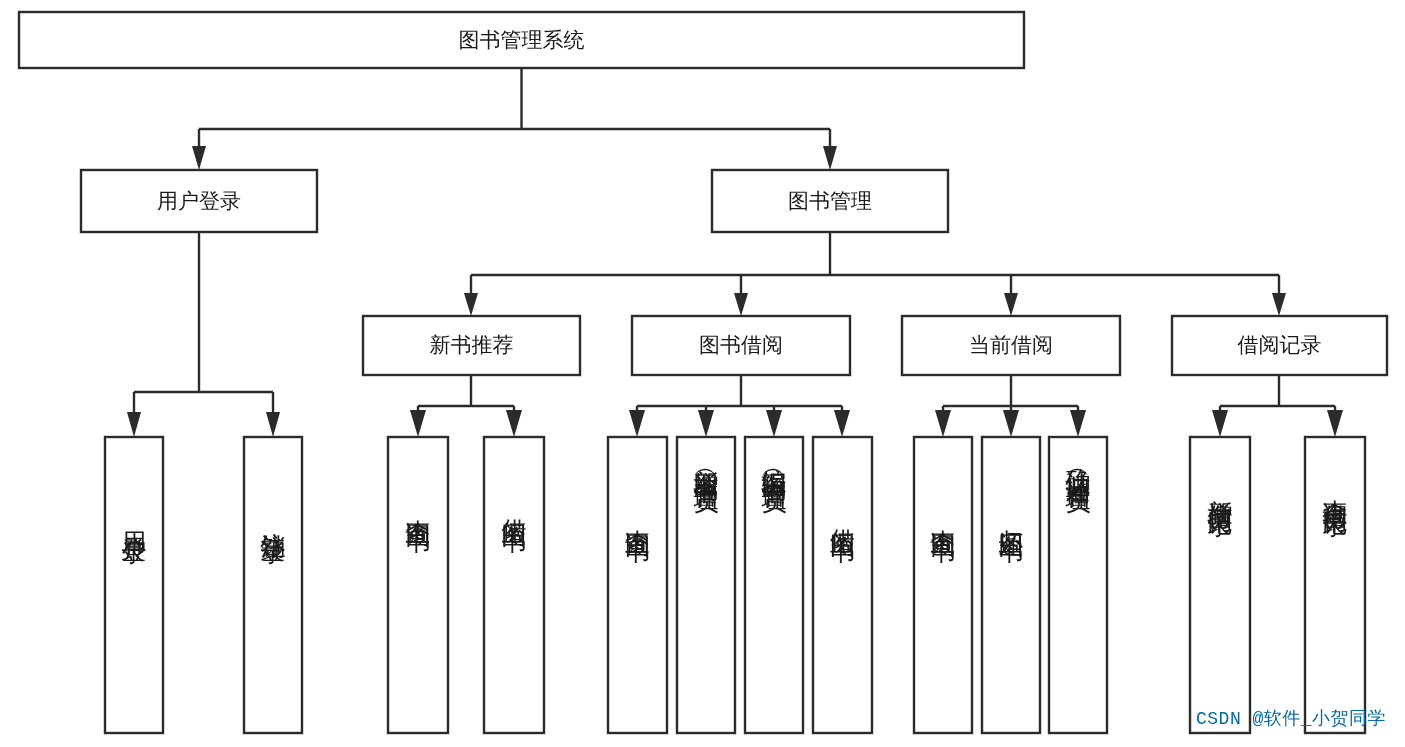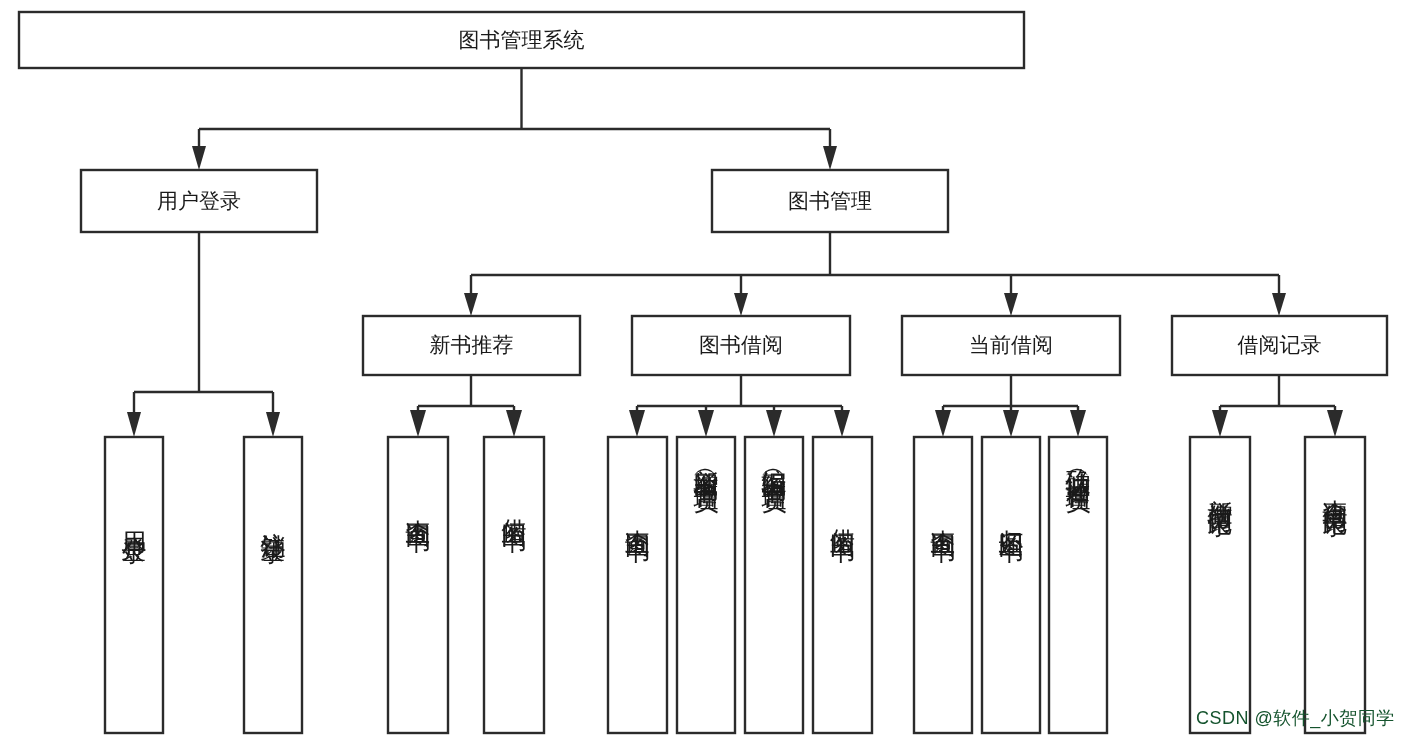--- a/index.html
+++ b/index.html
@@ -62,23 +62,23 @@
     text-orientation: upright;
     font-family: "DejaVu Sans", "Liberation Sans", sans-serif;
     font-size: 25px;
     line-height: 1.08;
     letter-spacing: 3px;
     color: #1a1a1a;
     white-space: nowrap;
   }
   .watermark {
     position: absolute;
-    font-family: Liberation Sans, sans-serif;
+    font-family: Liberation Mono, monospace;
     font-size: 18px;
-    color: #14532d;
+    color: #0369a1;
     white-space: nowrap;
     letter-spacing: 0.5px;
   }
 </style>
 </head>
 <body>
 
 <div id="diagram-root">
 
   <svg class="diagram-canvas" viewBox="0 0 1405 747">

